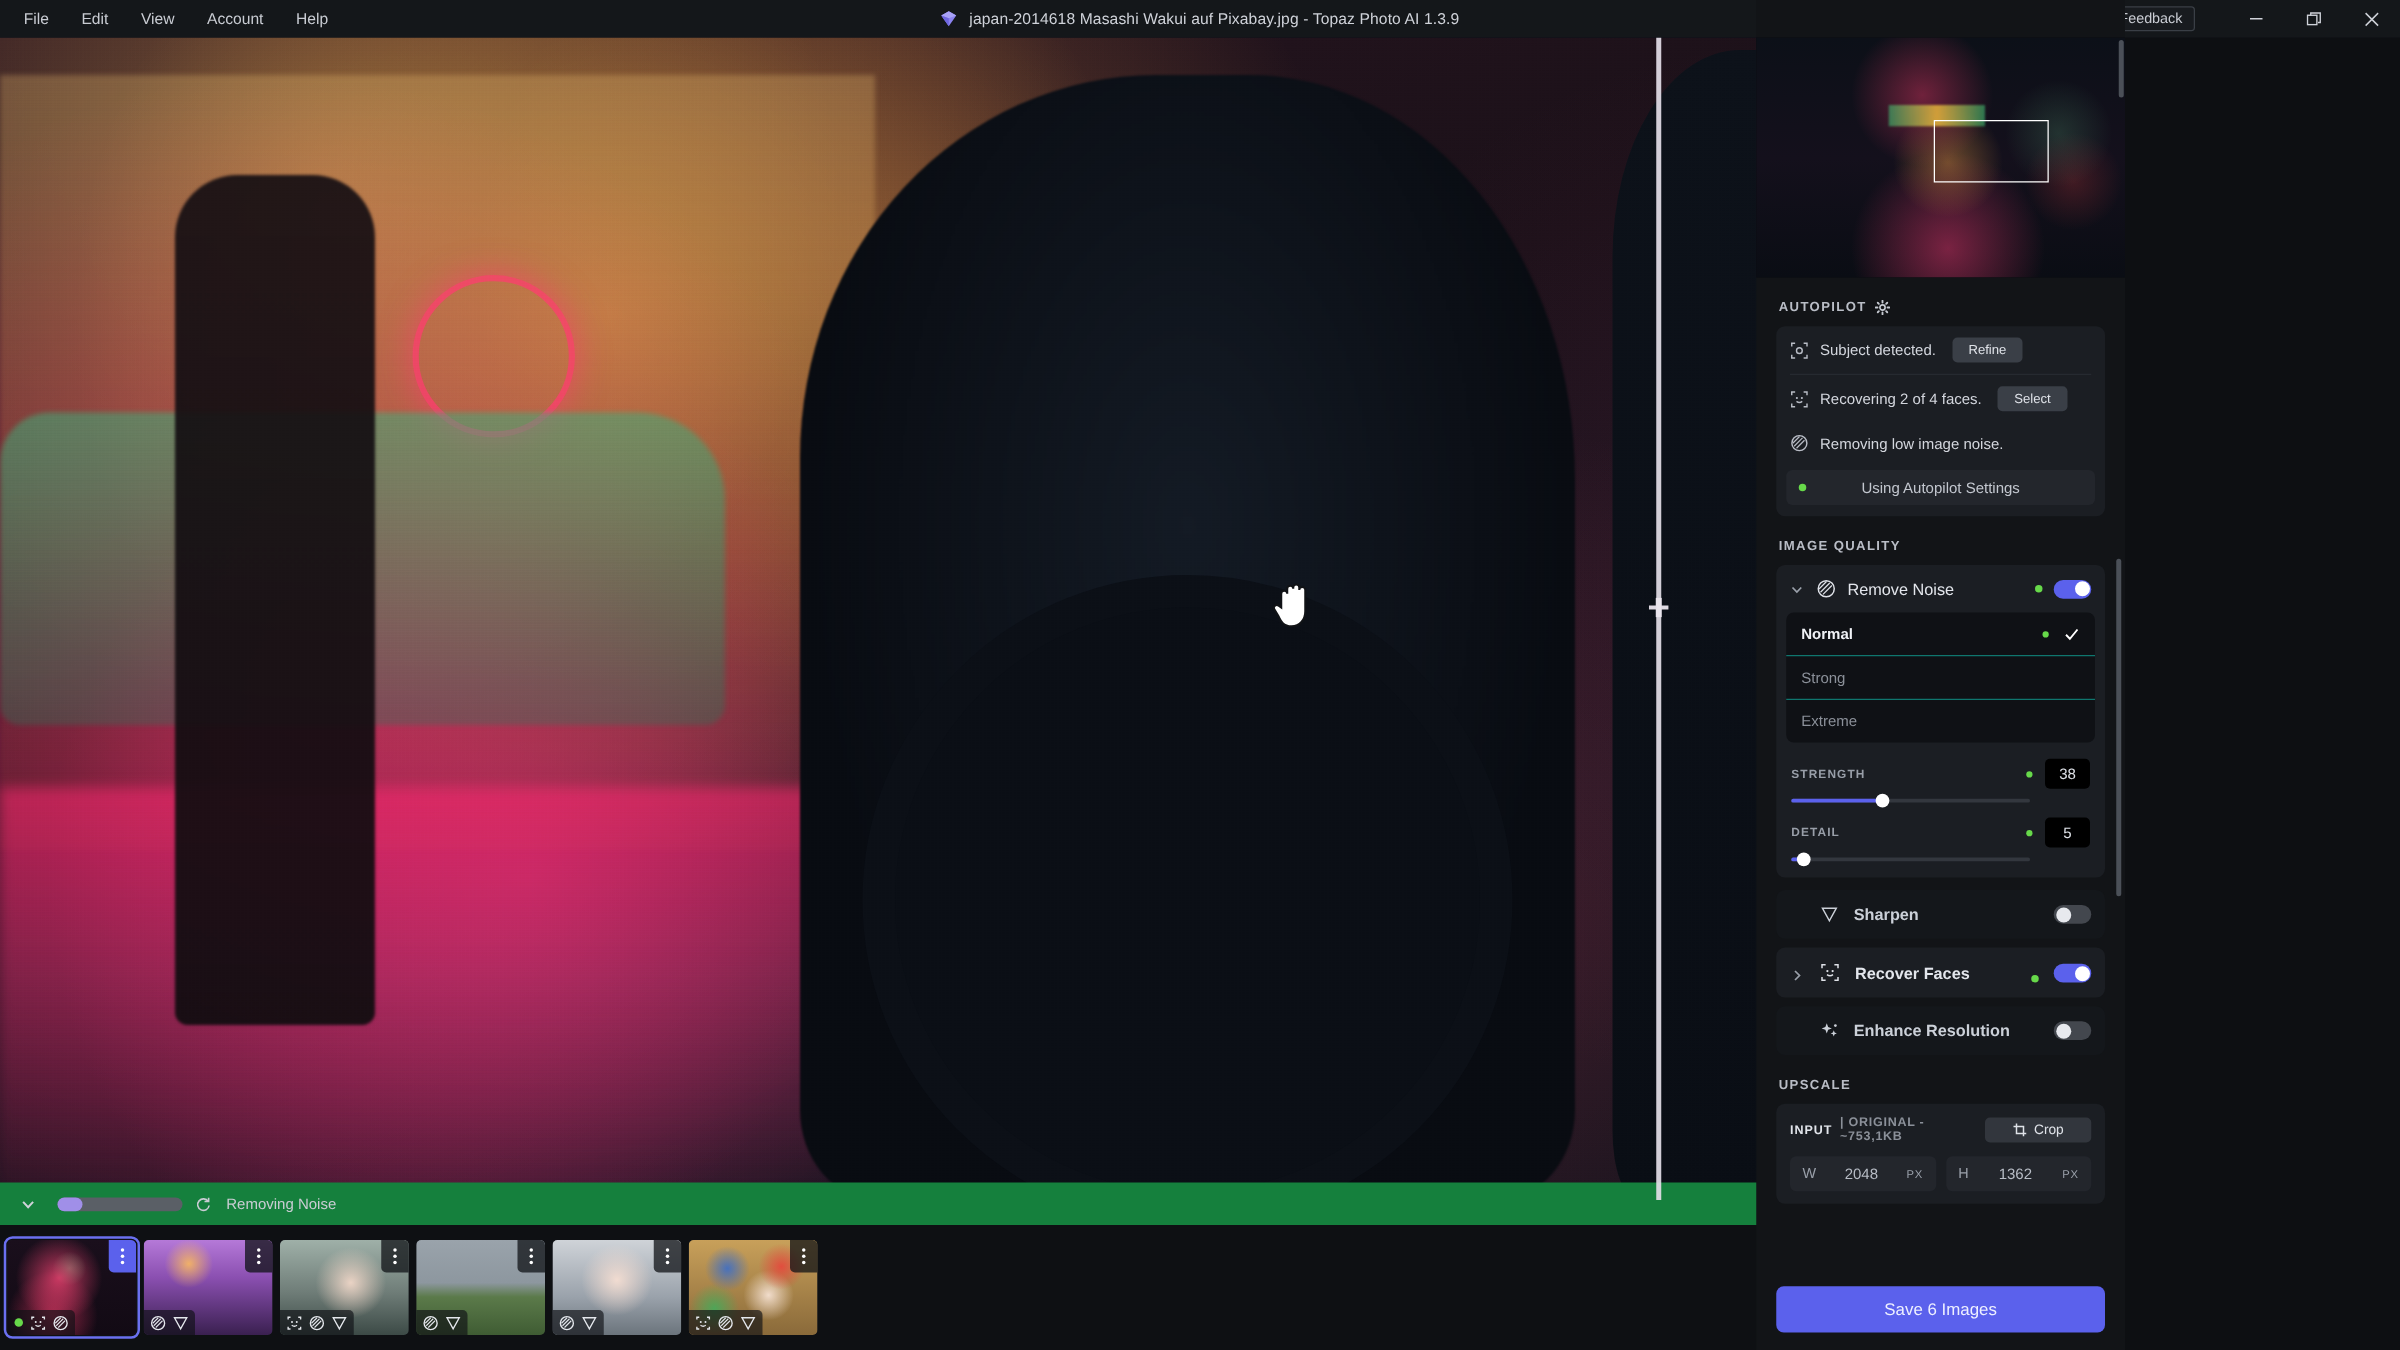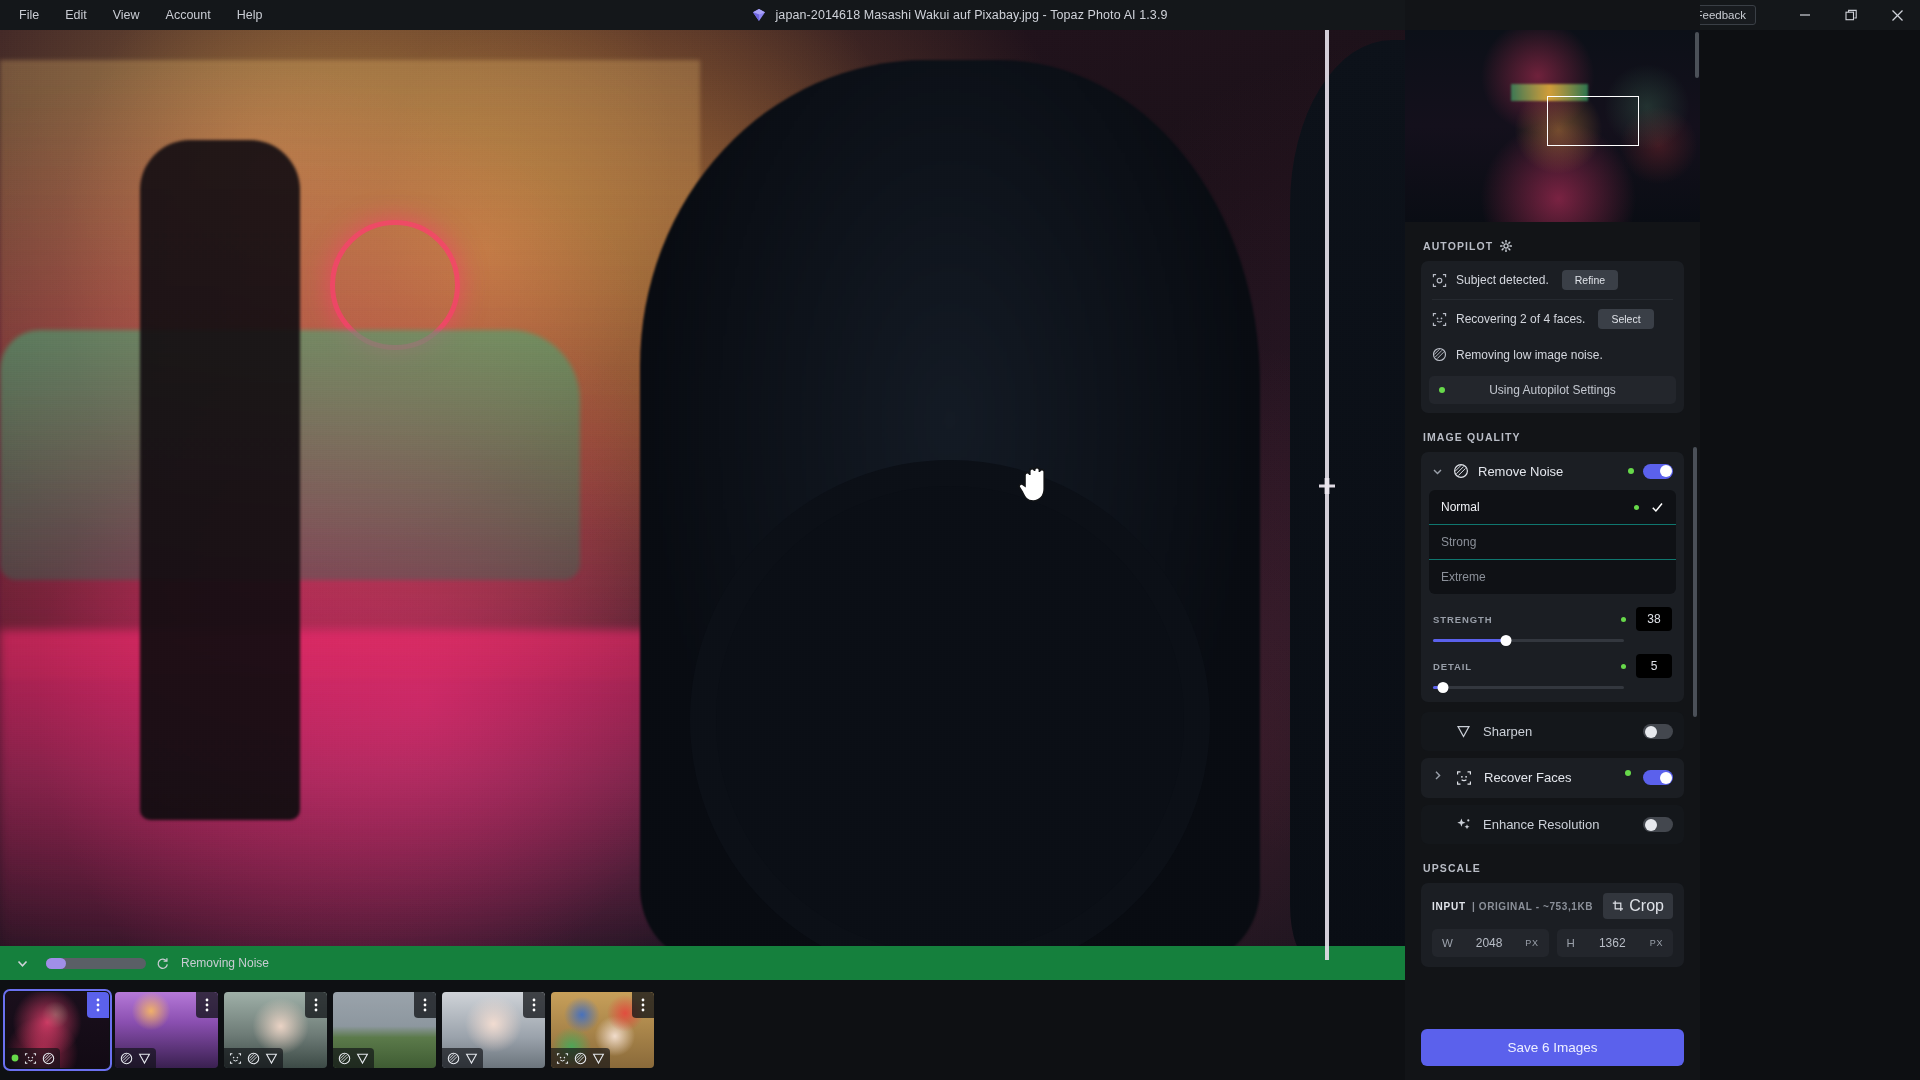--- a/index.html
+++ b/index.html
@@ -197,21 +197,21 @@
     border-radius: 50%; background: #ffffff;
   }
   .toggle.off .knob { right: auto; left: 1.5px; background: #e7e9ee; }
 
   .opt-list { background: #0f1115; border-radius: 6px; margin: 0 8px 6px 8px; }
   .opt {
     display: flex; align-items: center; padding: 10px 12px; font-size: 12px;
     color: #8b9099; cursor: pointer; position: relative;
   }
   .opt + .opt { border-top: 1px solid #0f766e; }
-  .opt.sel { color: #f0f2f6; font-weight: normal; }
+  .opt.sel { color: #f0f2f6; font-weight: bold; }
   .opt .spacer { flex: 1; }
   .opt .dot { width: 5px; height: 5px; border-radius: 50%; background: #67d94a; margin-right: 12px; }
   .opt .check { color: #ffffff; font-size: 13px; }
 
   .slider-block { padding: 7px 12px 5px 12px; }
   .slider-top { display: flex; align-items: center; }
   .slider-name {
     font-size: 9.5px; font-weight: bold; letter-spacing: 0.9px; color: #989ea8;
   }
   .slider-top .spacer { flex: 1; }
@@ -224,35 +224,36 @@
     position: relative; height: 3px; background: #33373e; border-radius: 2px;
     margin-top: 8px; margin-right: 48px; cursor: pointer;
   }
   .track .fill { position: absolute; left: 0; top: 0; height: 3px; background: #5b61ec; border-radius: 2px; }
   .track .knob {
     position: absolute; top: -4px; width: 11px; height: 11px; border-radius: 50%;
     background: #ffffff; transform: translateX(-50%);
   }
 
   .fx-row {
-    display: flex; align-items: flex-start; gap: 12px; padding: 12px 11px;
+    display: flex; align-items: flex-end; gap: 12px; padding: 12px 11px;
     font-size: 13px; border-radius: 7px; background: #14171b; margin-bottom: 7px;
     color: #cbd0d8;
+    font-weight: bold;
   }
   .fx-row.active { background: #1b1e23; color: #e3e6ec; }
   .fx-row .spacer { flex: 1; }
 
   .up-card { background: #1b1e23; border-radius: 7px; padding: 10px 11px; }
   .up-head { display: flex; align-items: center; font-size: 10px; }
   .up-head .in { font-weight: bold; letter-spacing: 0.8px; color: #e1e4ea; }
   .up-head .meta { color: #8b9099; letter-spacing: 0.6px; margin-left: 6px; font-weight: bold; }
   .up-head .spacer { flex: 1; }
   .crop-btn {
     display: flex; align-items: center; gap: 5px; background: #32363d;
-    border-radius: 4px; padding: 4px 9px; font-size: 16px; color: #dfe2e8; cursor: pointer;
+    border-radius: 4px; padding: 4px 22px; font-size: 11px; color: #dfe2e8; cursor: pointer;
   }
   .dims { display: flex; gap: 8px; margin-top: 10px; }
   .dimbox {
     flex: 1; background: #23262c; border-radius: 5px; display: flex;
     align-items: center; padding: 7px 10px; font-size: 11.5px; color: #9aa0aa; cursor: text;
   }
   .dimbox .val { flex: 1; text-align: center; color: #b8bdc6; font-size: 12px; }
   .dimbox .unit { font-size: 9px; letter-spacing: 0.6px; }
 
   .rpanel-footer { padding: 10px 16px 14px 16px; }

